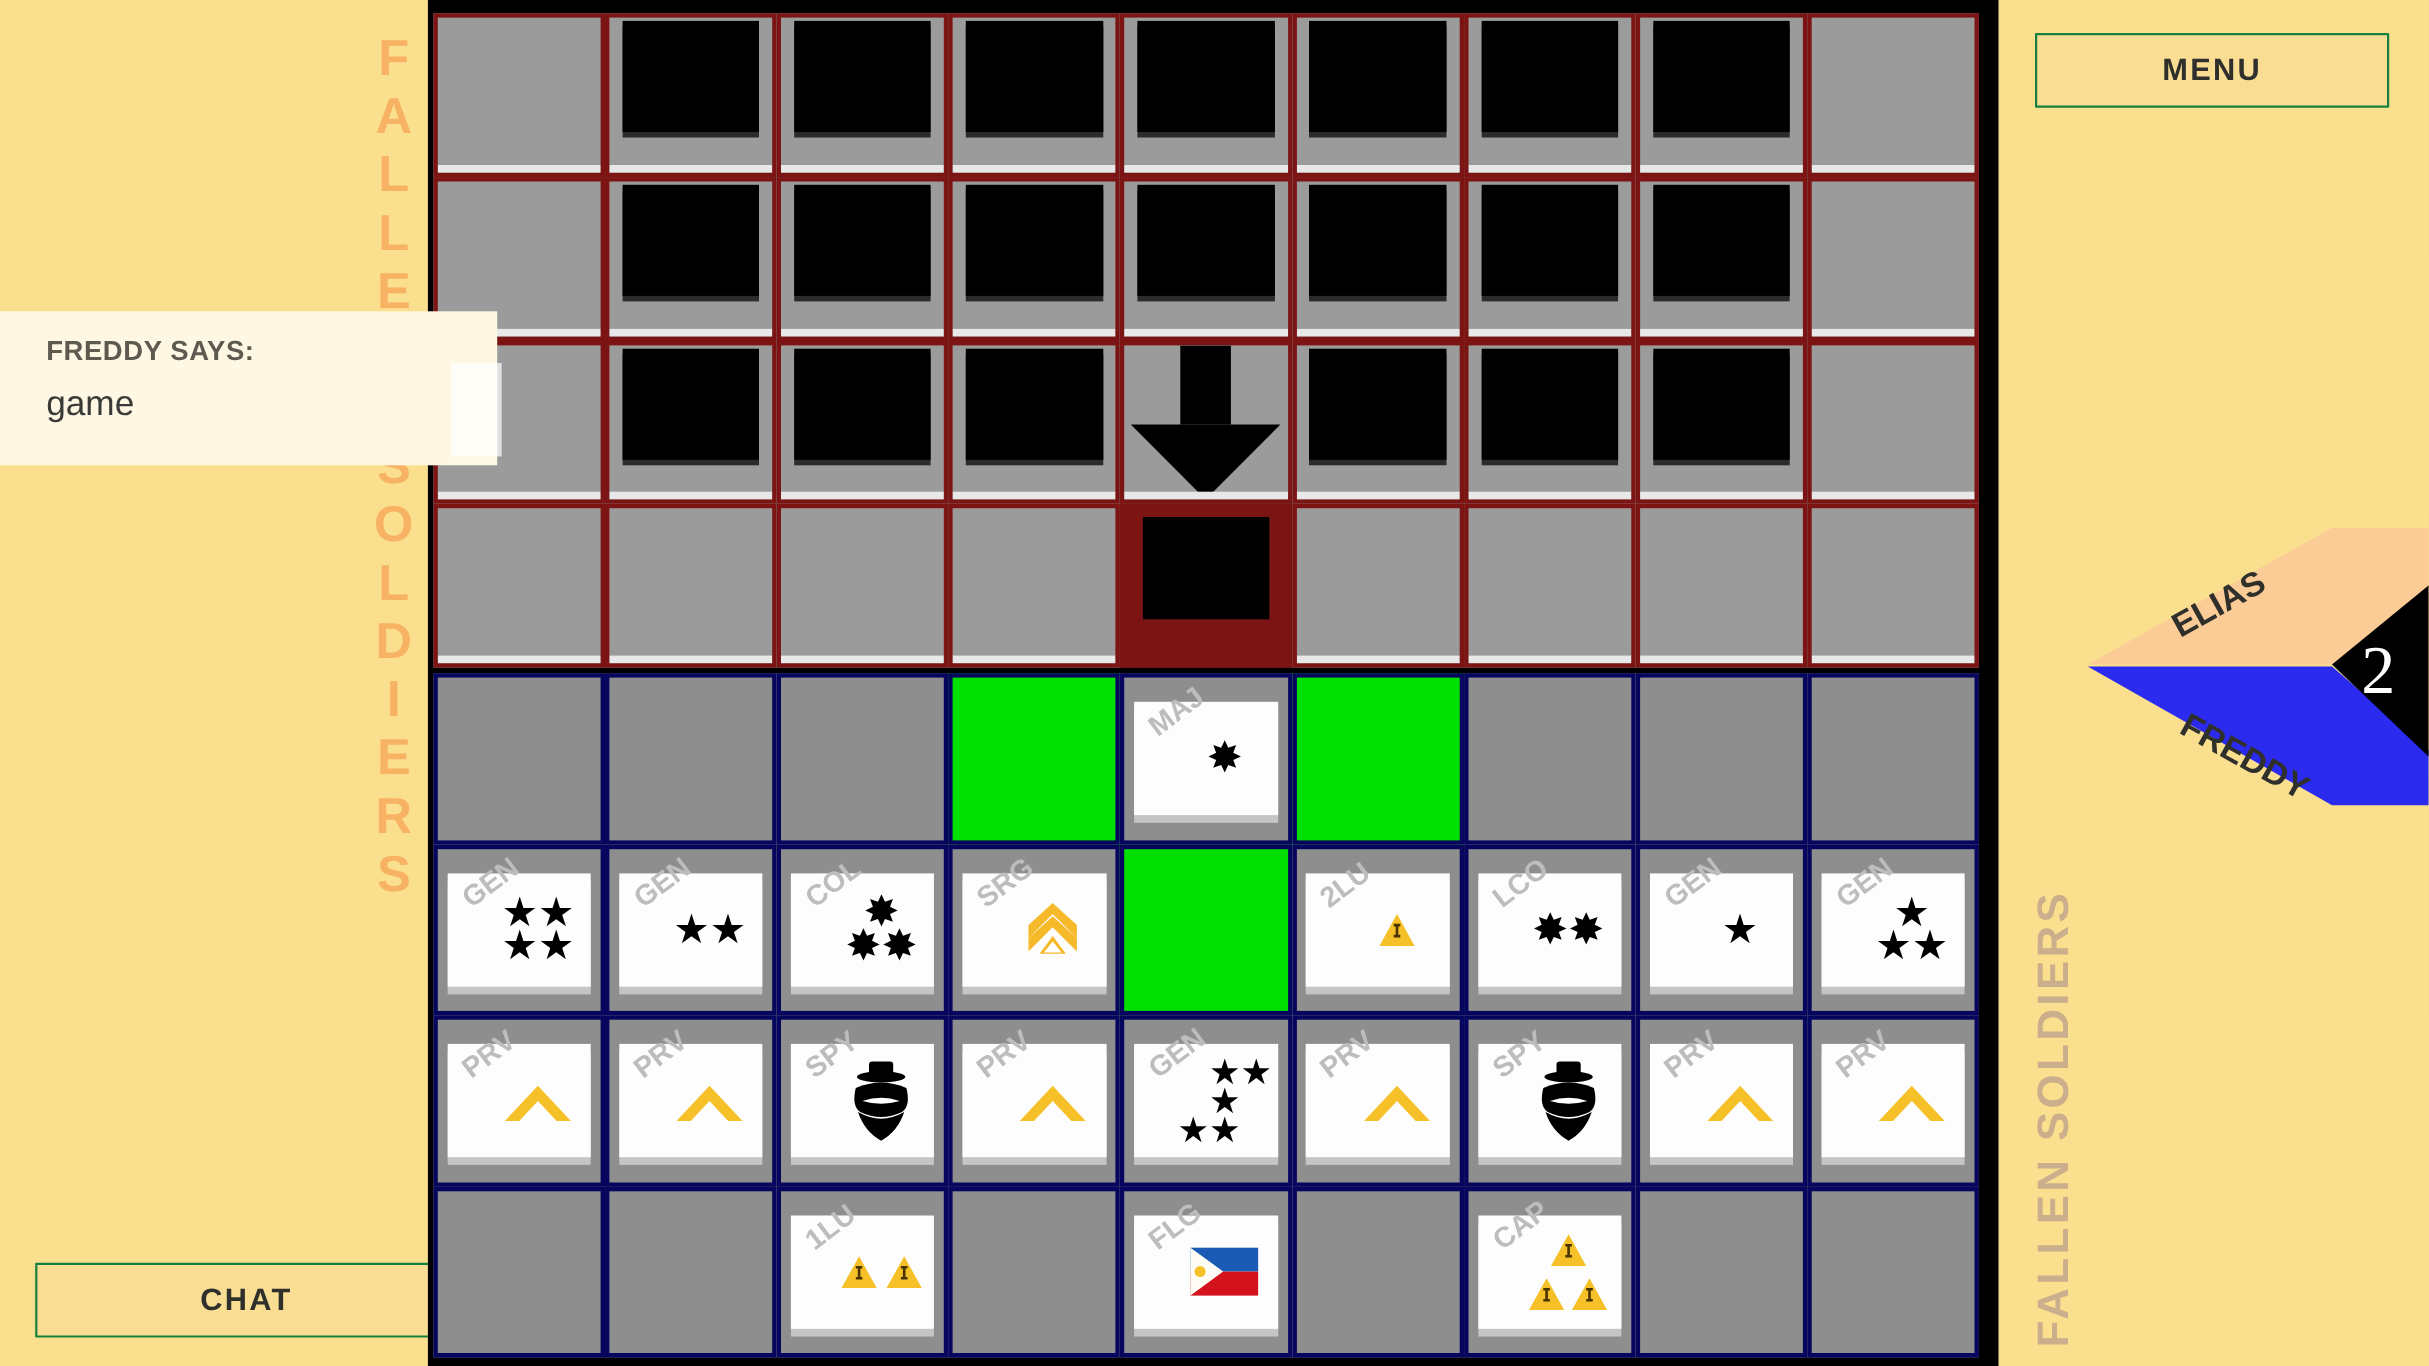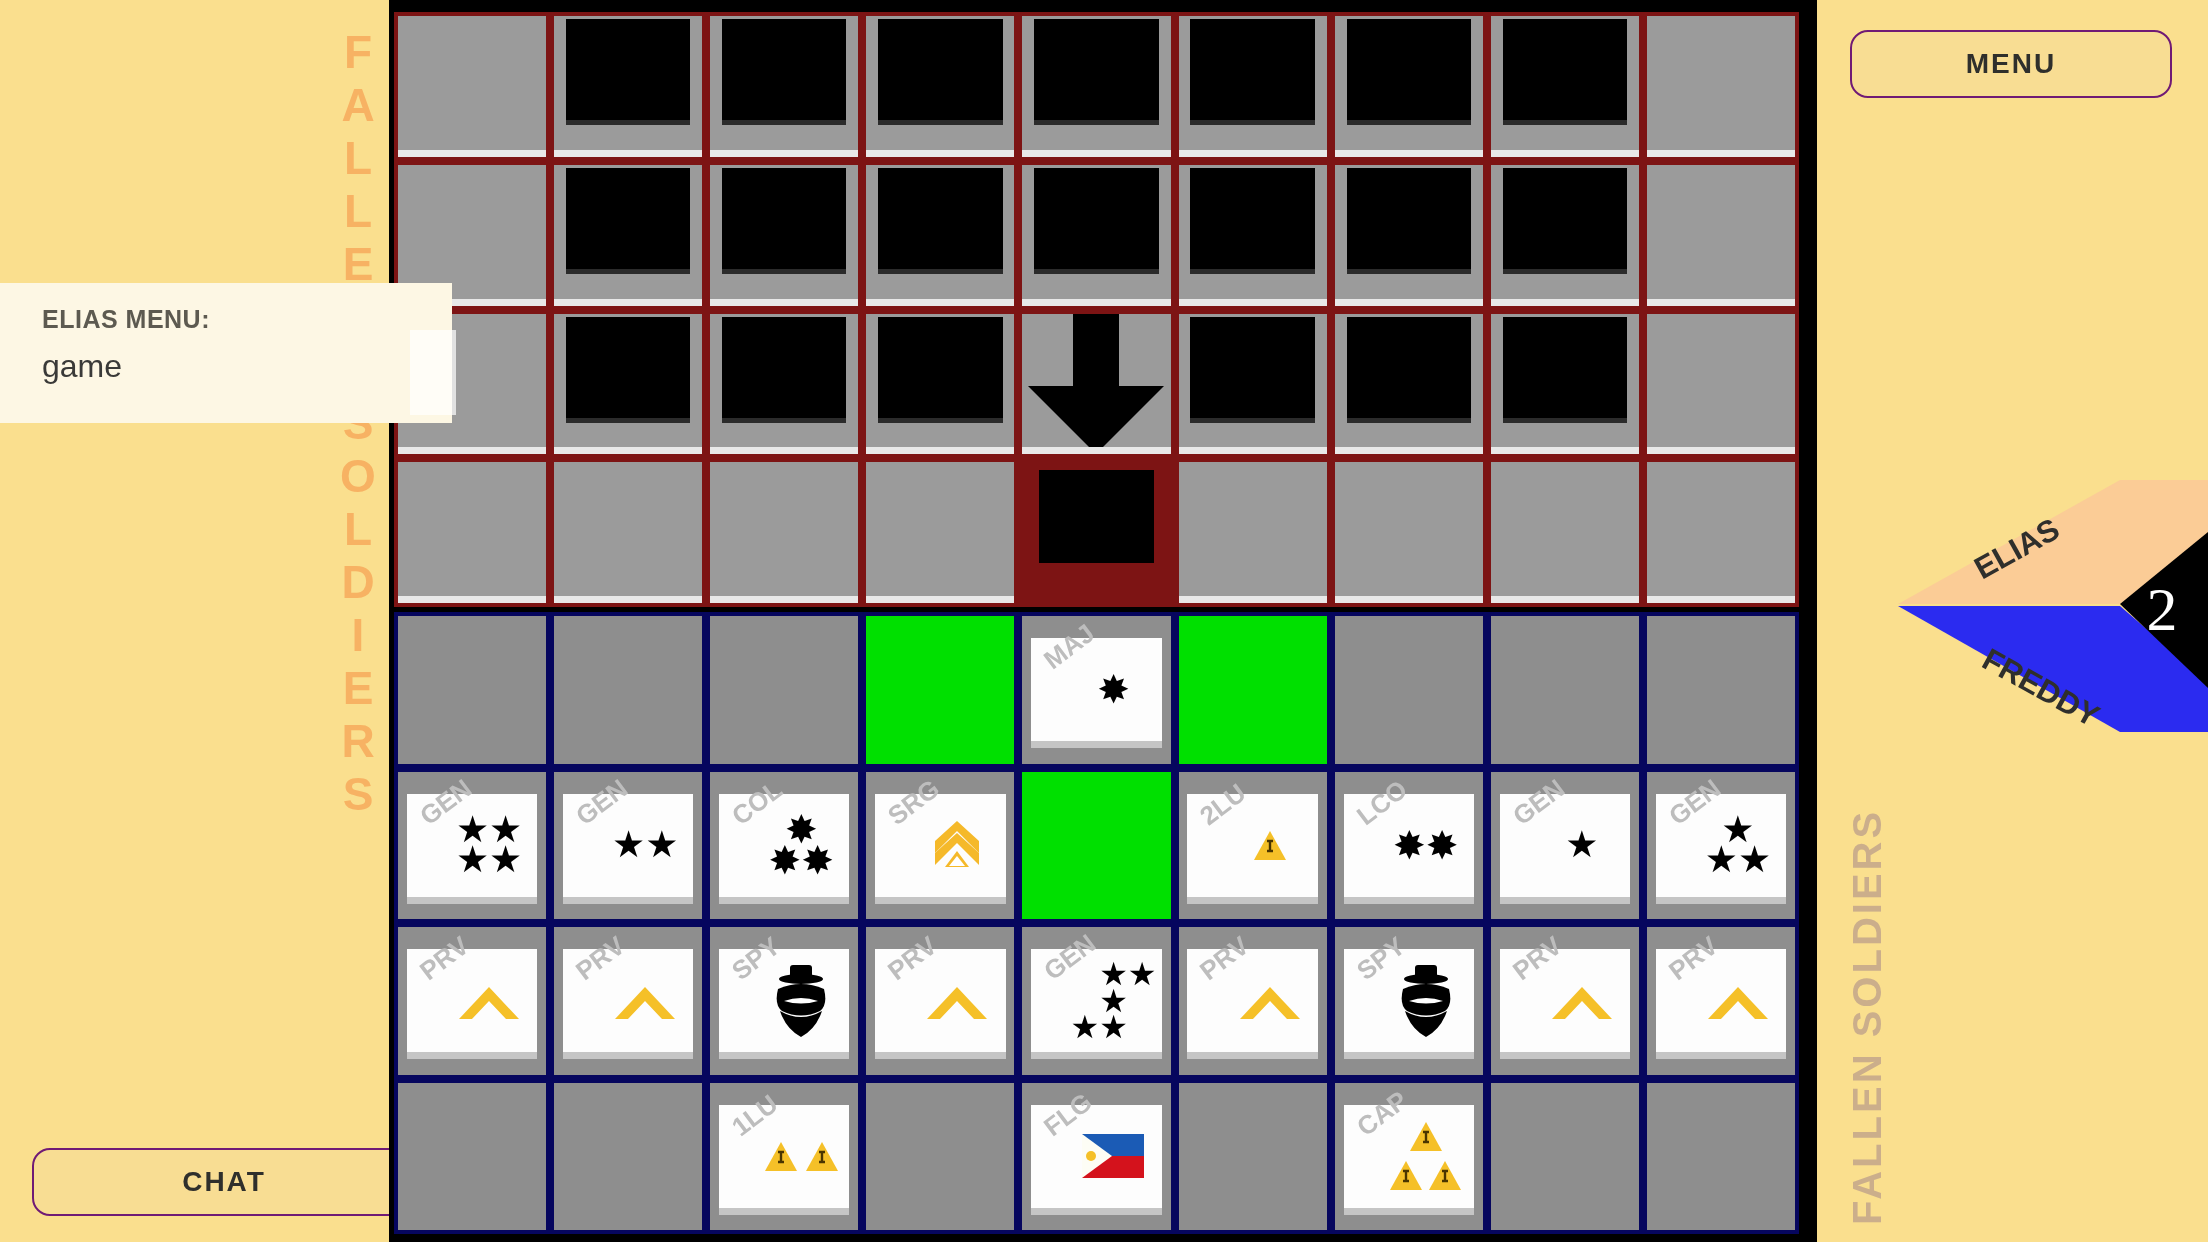--- a/index.html
+++ b/index.html
@@ -58,22 +58,22 @@
   #chat-bubble-tail {
     position: absolute;
     left: 410px; top: 330px;
     width: 46px; height: 85px;
     background: rgba(255,255,255,0.70);
     z-index: 6;
   }
   .btn {
     position: absolute;
     background: #f8dd93;
-    border: 2px solid #701a75;
-    border-radius: 18px;
+    border: 2px solid #15803d;
+    border-radius: 1px;
     color: #2f2f2c;
     font-size: 28px;
     font-weight: bold;
     letter-spacing: 2px;
     display: flex;
     align-items: center;
     justify-content: center;
     cursor: pointer;
   }
   #chat-button { left: 32px; top: 1148px; width: 384px; height: 68px; }
@@ -256,21 +256,21 @@
 <body>
 
 <div id="app">
 
   <div id="left-panel">
     <div class="vert-label-left">FALLEN SOLDIERS</div>
   </div>
 
   <div id="chat-bubble-tail"></div>
   <div id="chat-bubble">
-    <div class="says">ELIAS MENU:</div>
+    <div class="says">FREDDY SAYS:</div>
     <div class="msg">game</div>
   </div>
 
   <div class="btn" id="chat-button">CHAT</div>
 
   <div id="board-wrap">
     <div id="fallen-grid">
         <div class="fcell blank bottomlight"></div>
         <div class="fcell bottomlight">
           <div class="fcard"></div>

